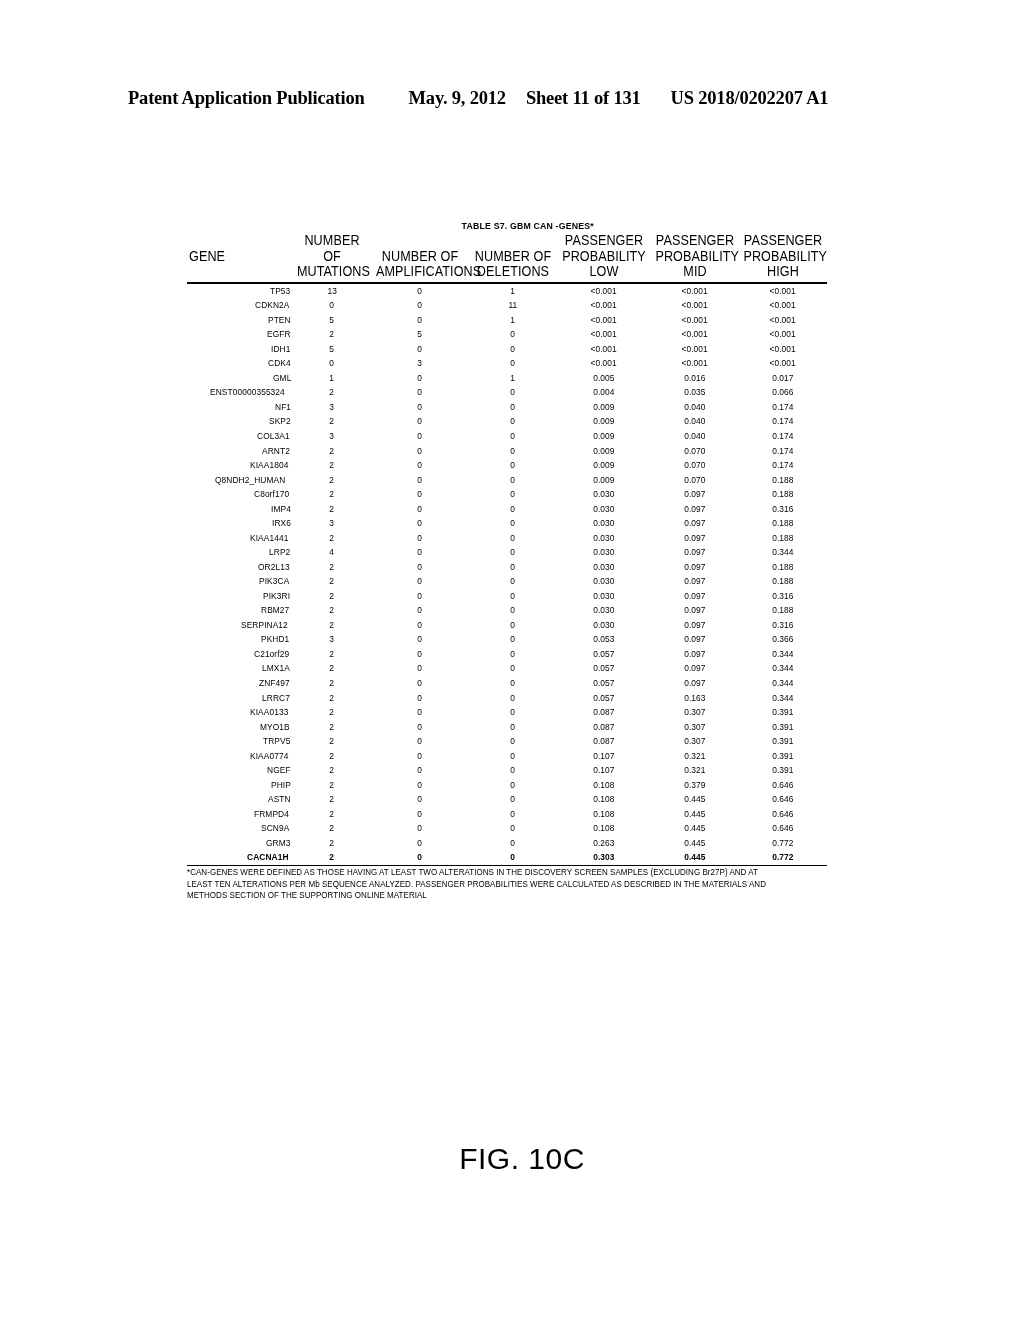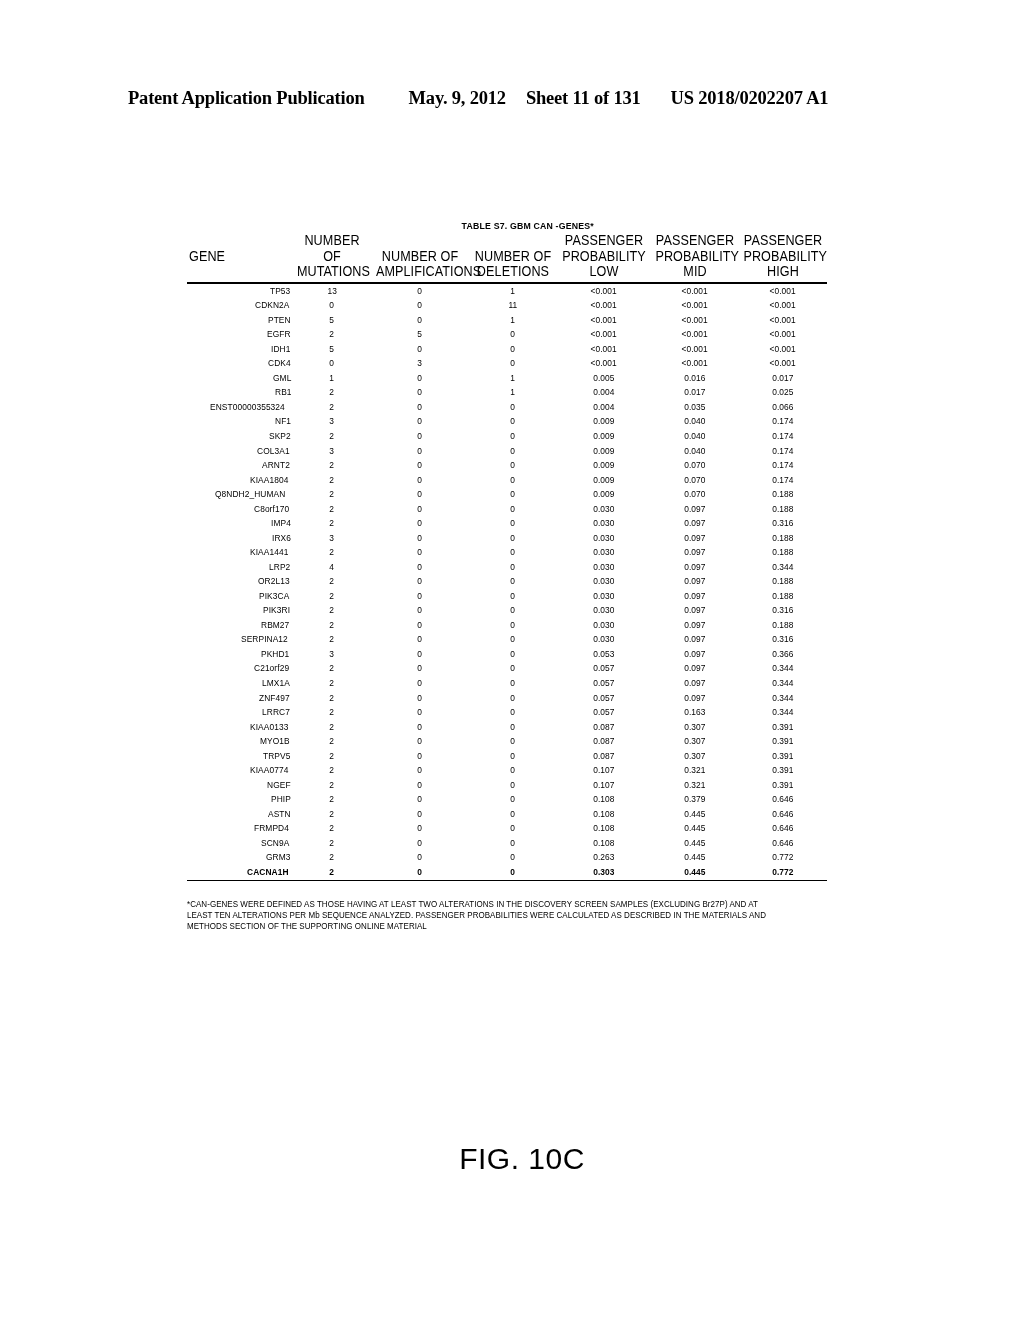--- a/index.html
+++ b/index.html
@@ -99,21 +99,21 @@
   
   col.w-gene  { width: 106px; }
   col.w-mut   { width:  78px; }
   col.w-amp   { width:  98px; }
   col.w-del   { width:  88px; }
   col.w-plow  { width:  94px; }
   col.w-pmid  { width:  88px; }
   col.w-phigh { width:  88px; }
 
   .footnote {
-    margin-top: 18px;
+    margin-top: 1px;
     font-size: 8.6px;
     line-height: 1.32;
     letter-spacing: 0.05px;
     width: 640px;
   }
   .footnote div { transform: scaleX(0.93); transform-origin: left center; }
 
   .fig-caption {
     position: absolute;
     top: 1142px;
@@ -239,29 +239,20 @@
         <tr>
           <td class="c-gene"><span>GML</span></td>
           <td class="c-num"><span>1</span></td>
           <td class="c-num"><span>0</span></td>
           <td class="c-num"><span>1</span></td>
           <td class="c-prob"><span>0.005</span></td>
           <td class="c-prob"><span>0.016</span></td>
           <td class="c-prob"><span>0.017</span></td>
         </tr>
         <tr>
-          <td class="c-gene"><span>RB1</span></td>
-          <td class="c-num"><span>2</span></td>
-          <td class="c-num"><span>0</span></td>
-          <td class="c-num"><span>1</span></td>
-          <td class="c-prob"><span>0.004</span></td>
-          <td class="c-prob"><span>0.017</span></td>
-          <td class="c-prob"><span>0.025</span></td>
-        </tr>
-        <tr>
           <td class="c-gene"><span>ENST00000355324</span></td>
           <td class="c-num"><span>2</span></td>
           <td class="c-num"><span>0</span></td>
           <td class="c-num"><span>0</span></td>
           <td class="c-prob"><span>0.004</span></td>
           <td class="c-prob"><span>0.035</span></td>
           <td class="c-prob"><span>0.066</span></td>
         </tr>
         <tr>
           <td class="c-gene"><span>NF1</span></td>

